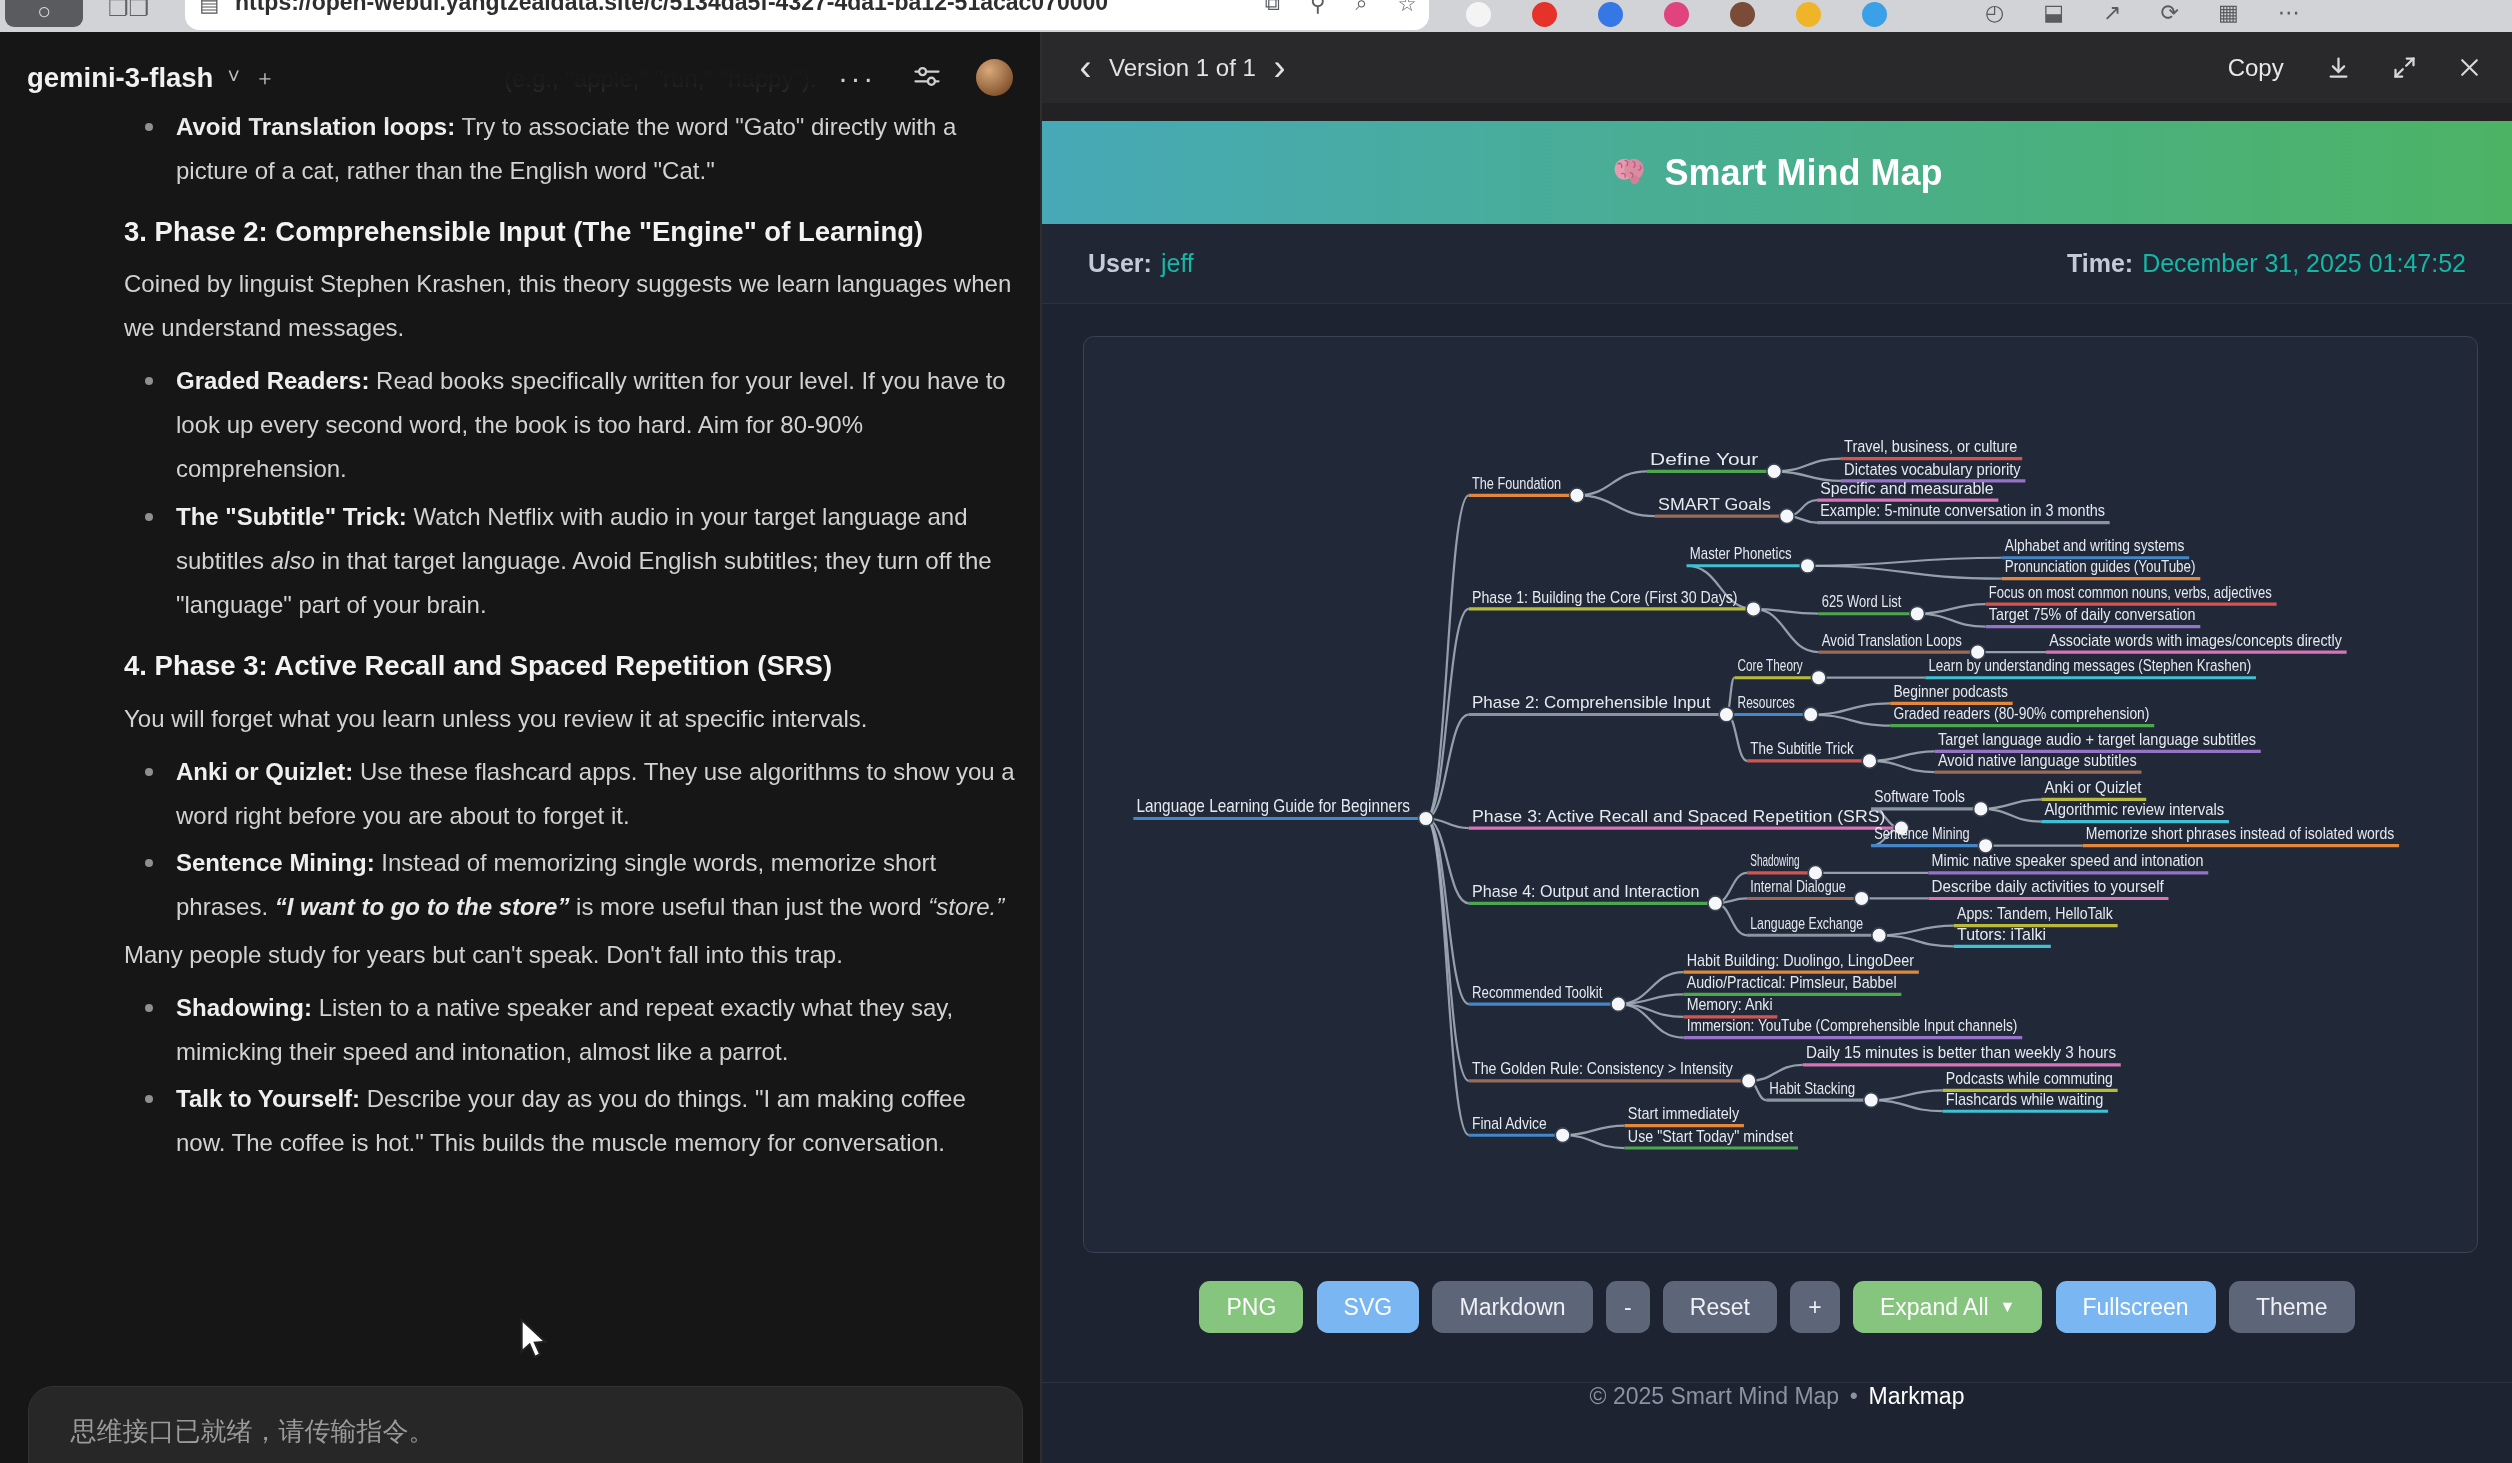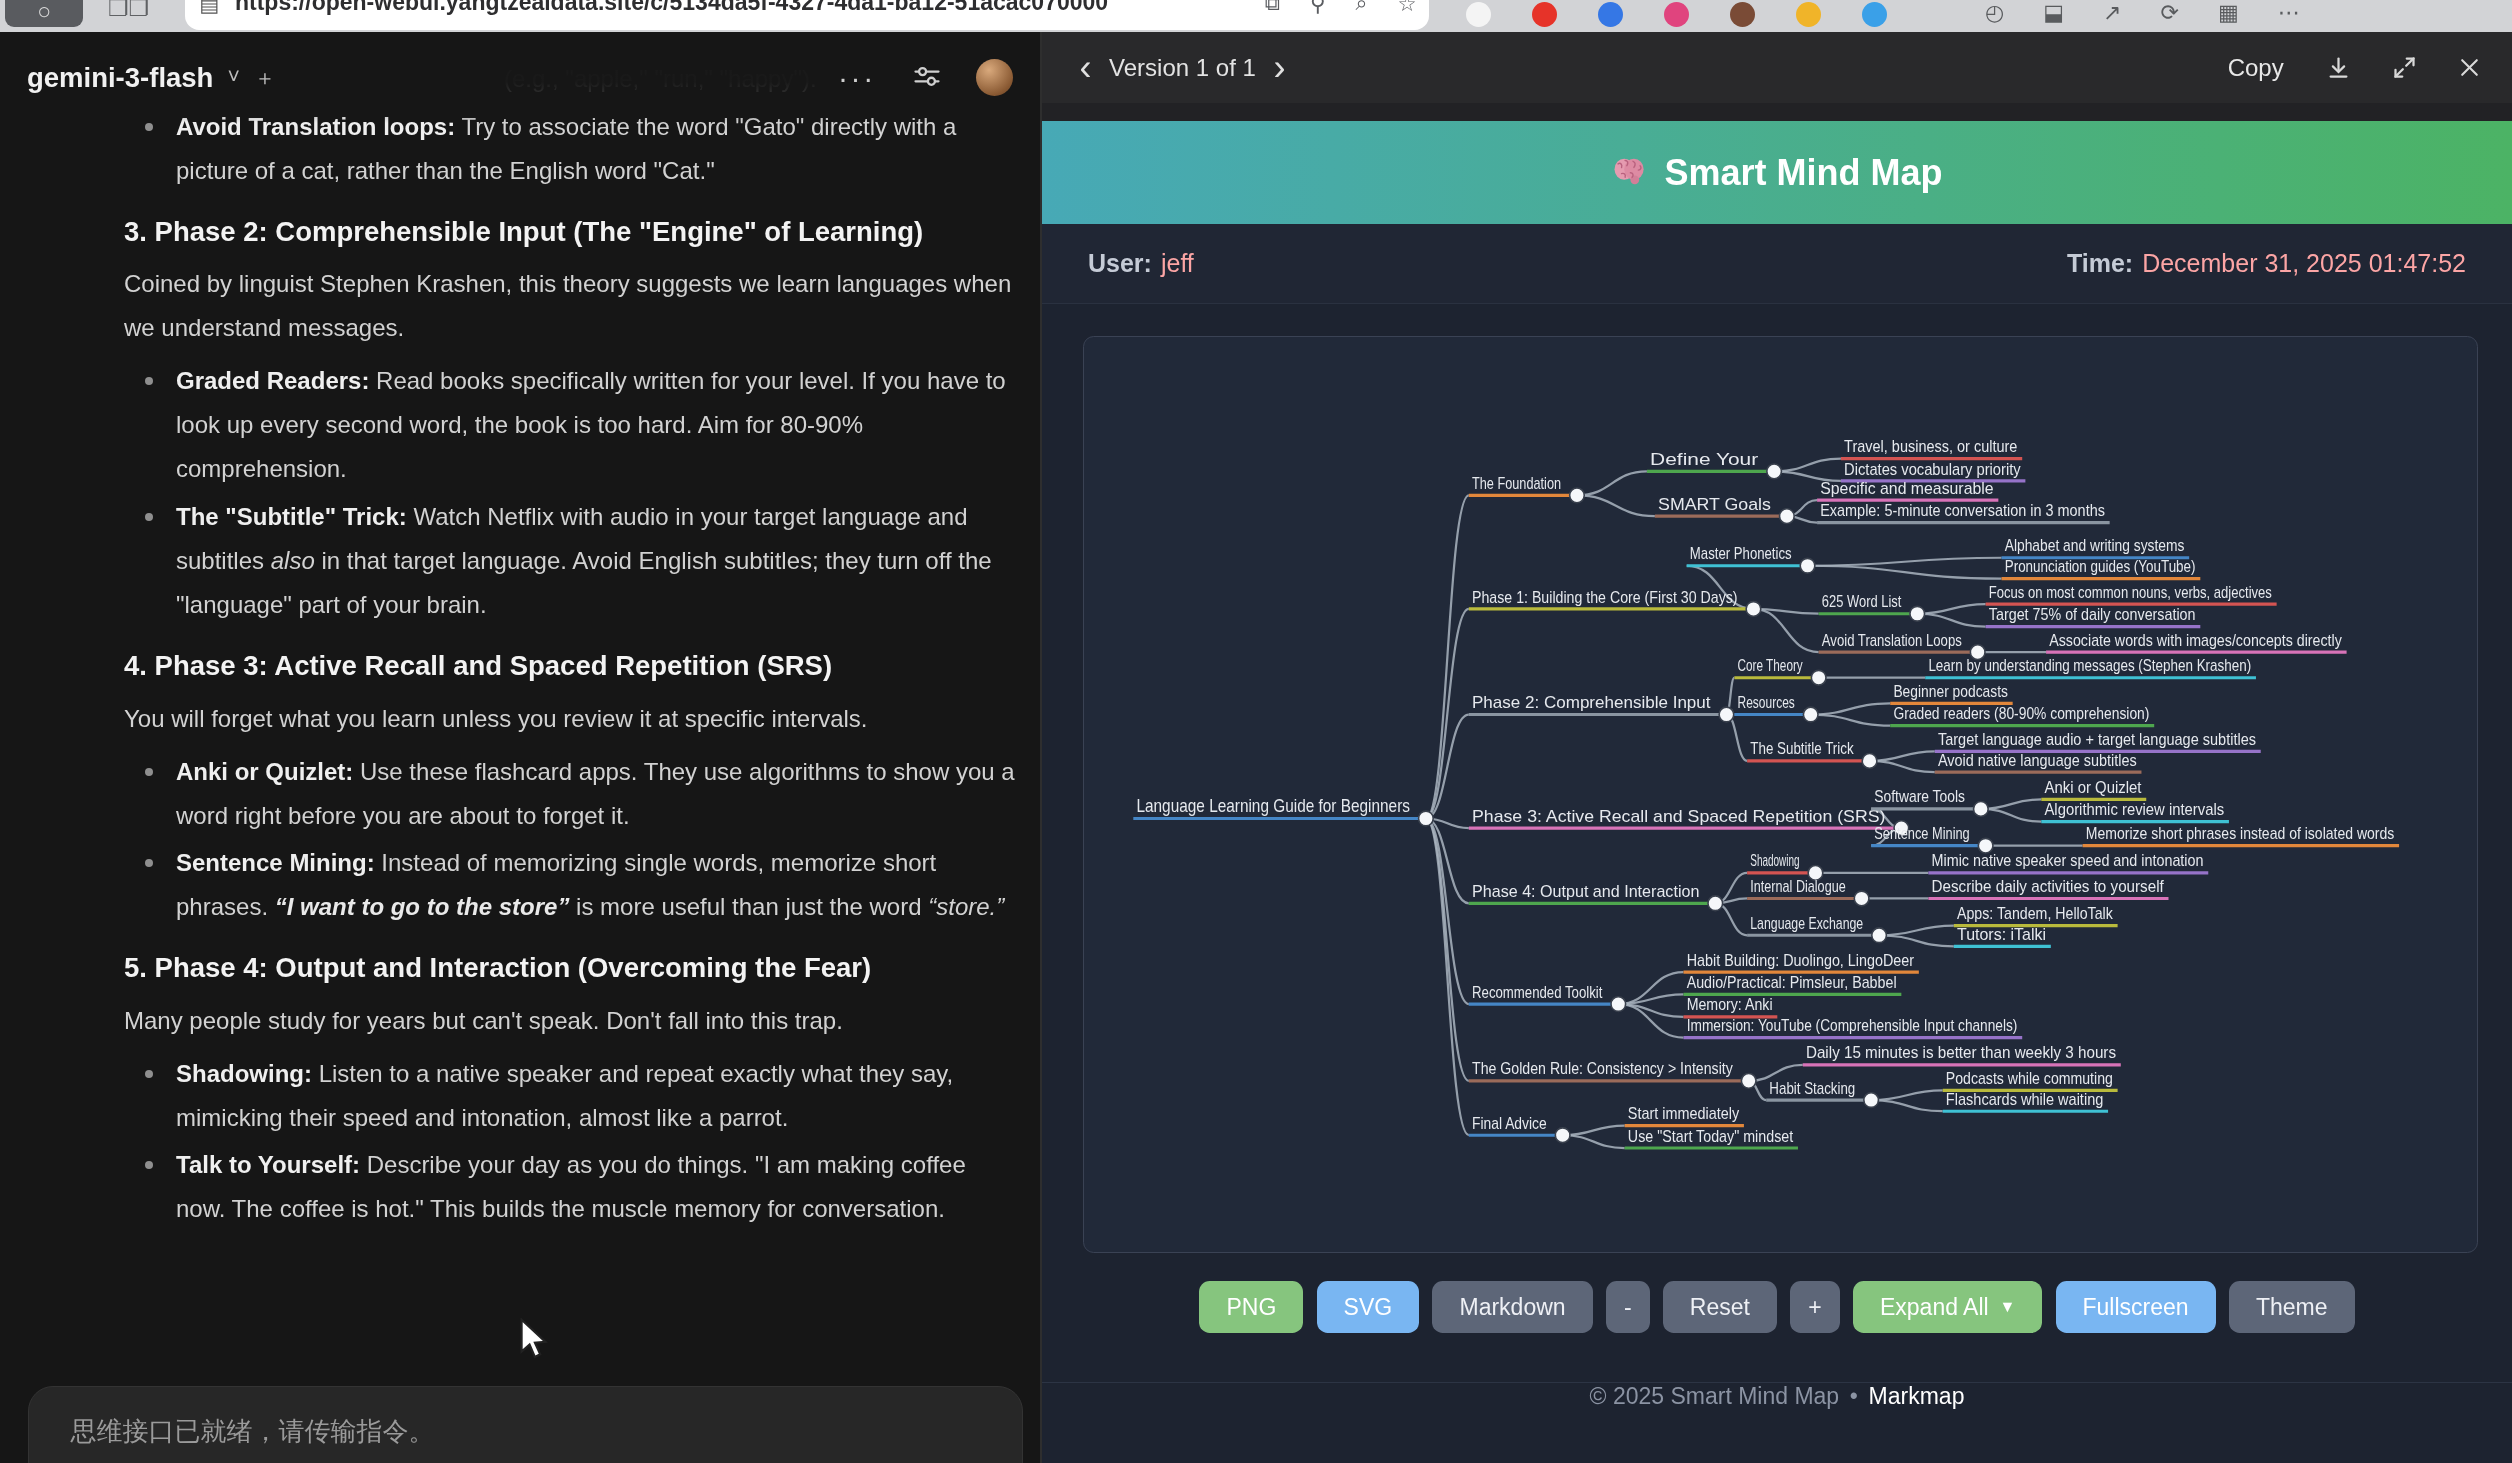--- a/index.html
+++ b/index.html
@@ -79,21 +79,21 @@
             padding-top:18px; display:flex; flex-direction:column; }
   #mm-app { flex:1; background:#1d2330; display:flex; flex-direction:column; }
 
   #banner { height:103px; display:flex; align-items:center; justify-content:center;
             background:linear-gradient(90deg,#47a9b6 0%, #4cb365 100%); }
   #banner-title { color:#ffffff; font-size:36px; font-weight:bold; margin-left:16px; }
 
   #info-bar { height:80px; display:flex; align-items:center; padding:0 46px;
             background:#202634; border-bottom:0.9px solid #2a3140; font-size:25px; }
   #info-bar .lbl { font-weight:bold; color:#c5cbd6; }
-  #info-bar .val { color:#fca5a5; margin-left:9px; }
+  #info-bar .val { color:#14b8a6; margin-left:9px; }
   #info-bar .spacer { flex:1; }
 
   #map-panel { margin:32px 34px 0 41px; height:917px; background:#212939;
             border:0.9px solid #3a4254; border-radius:10.7px; overflow:hidden; }
   #map-svg { width:100%; height:100%; display:block; }
 
   #toolbar { height:108px; display:flex; align-items:center; justify-content:center; gap:13.3px; }
   .tb-btn { height:52px; border:none; border-radius:10.7px; font-size:23px;
             font-family:"Liberation Sans",sans-serif; color:#ffffff; padding:0 27px;
             display:inline-flex; align-items:center; gap:10.7px; }
@@ -150,21 +150,20 @@
       <div id="chat-blocks">
           <div class="blk-bullet"><span class="dot"></span><span class="seg-b">Avoid Translation loops:</span><span> Try to associate the word "Gato" directly with a picture of a cat, rather than the English word "Cat."</span></div>
           <div class="blk-h3"><span>3. Phase 2: Comprehensible Input (The "Engine" of Learning)</span></div>
           <div class="blk-p"><span>Coined by linguist Stephen Krashen, this theory suggests we learn languages when we understand messages.</span></div>
           <div class="blk-bullet"><span class="dot"></span><span class="seg-b">Graded Readers:</span><span> Read books specifically written for your level. If you have to look up every second word, the book is too hard. Aim for 80-90% comprehension.</span></div>
           <div class="blk-bullet"><span class="dot"></span><span class="seg-b">The "Subtitle" Trick:</span><span> Watch Netflix with audio in your target language and subtitles </span><span class="seg-i">also</span><span> in that target language. Avoid English subtitles; they turn off the "language" part of your brain.</span></div>
           <div class="blk-h3"><span>4. Phase 3: Active Recall and Spaced Repetition (SRS)</span></div>
           <div class="blk-p"><span>You will forget what you learn unless you review it at specific intervals.</span></div>
           <div class="blk-bullet"><span class="dot"></span><span class="seg-b">Anki or Quizlet:</span><span> Use these flashcard apps. They use algorithms to show you a word right before you are about to forget it.</span></div>
           <div class="blk-bullet"><span class="dot"></span><span class="seg-b">Sentence Mining:</span><span> Instead of memorizing single words, memorize short phrases. </span><span class="seg-bi">“I want to go to the store”</span><span> is more useful than just the word </span><span class="seg-i">“store.”</span></div>
-          <div class="blk-h3"><span>5. Phase 4: Output and Interaction (Overcoming the Fear)</span></div>
           <div class="blk-p"><span>Many people study for years but can't speak. Don't fall into this trap.</span></div>
           <div class="blk-bullet"><span class="dot"></span><span class="seg-b">Shadowing:</span><span> Listen to a native speaker and repeat exactly what they say, mimicking their speed and intonation, almost like a parrot.</span></div>
           <div class="blk-bullet"><span class="dot"></span><span class="seg-b">Talk to Yourself:</span><span> Describe your day as you do things. "I am making coffee now. The coffee is hot." This builds the muscle memory for conversation.</span></div>
         </div>
     </div>
     <div id="chat-header">
       <span id="chat-title">gemini-3-flash</span>
       <span class="title-glyph">˅</span>
       <span class="title-glyph">＋</span>
       <span class="spacer"></span>

